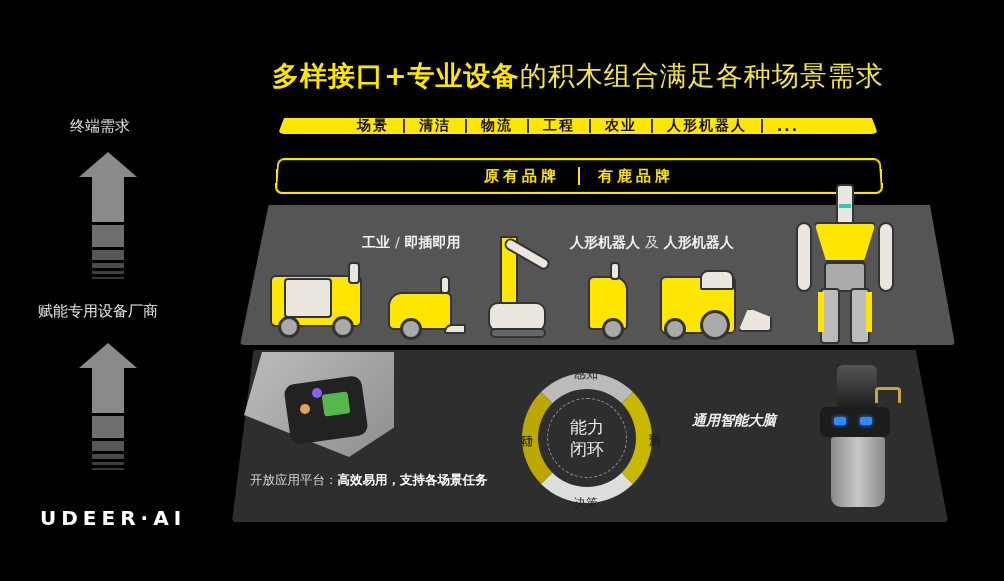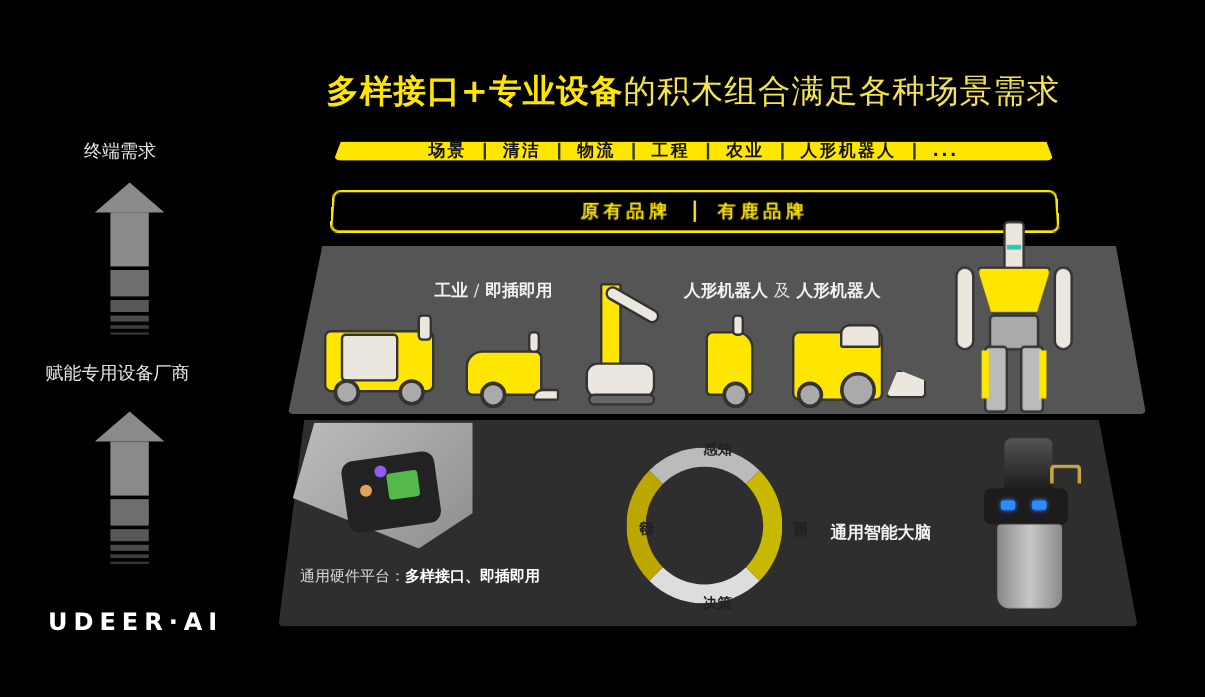--- a/index.html
+++ b/index.html
@@ -43,23 +43,23 @@
   .hw-green { position: absolute; left: 323px; top: 393px; width: 26px; height: 22px; background: #55b84a; border-radius: 3px; transform: rotate(-8deg); }
   .hw-dot1 { position: absolute; left: 312px; top: 388px; width: 10px; height: 10px; background: #8d5cf0; border-radius: 50%; }
   .hw-dot2 { position: absolute; left: 300px; top: 404px; width: 10px; height: 10px; background: #e2a25a; border-radius: 50%; }
 
   .platform-lines { position: absolute; left: 250px; top: 470px; font-size: 12.5px; line-height: 19px; color: #d8d8d8; white-space: nowrap; }
   .platform-lines b { color: #fff; }
 
   .cycle { position: absolute; left: 512px; top: 363px; width: 150px; height: 150px; }
   .cycle-ring { position: absolute; left: 10px; top: 10px; width: 130px; height: 130px; border-radius: 50%; border: 16px solid transparent; border-top-color: #bbb; border-right-color: #c9b800; border-bottom-color: #ddd; border-left-color: #bba700; }
   .cycle-inner { position: absolute; left: 35px; top: 35px; width: 80px; height: 80px; border-radius: 50%; border: 1px dashed #999; display: flex; flex-direction: column; align-items: center; justify-content: center; font-size: 17px; line-height: 22px; color: #eee; }
-  .cycle-lbl { position: absolute; font-size: 12px; font-weight: bold; margin-left: 12px; }
-
-  .brain-label { position: absolute; left: 692px; top: 435px; font-size: 14px; font-weight: bold; color: #f2f2f2; white-space: nowrap; }
+  .cycle-lbl { position: absolute; font-size: 12px; font-weight: normal; }
+
+  .brain-label { position: absolute; left: 692px; top: 412px; font-size: 14px; font-weight: bold; color: #f2f2f2; white-space: nowrap; font-style: italic; }
   .brain-device { position: absolute; left: 815px; top: 365px; width: 75px; height: 150px; }
   .brain-top { position: absolute; left: 22px; top: 0; width: 40px; height: 45px; background: linear-gradient(#555, #1a1a1a); border-radius: 6px 6px 2px 2px; }
   .brain-face { position: absolute; left: 5px; top: 42px; width: 70px; height: 30px; background: #1c1c1c; border-radius: 6px; }
   .brain-eye { position: absolute; top: 10px; width: 12px; height: 8px; background: #2d8bff; border-radius: 2px; box-shadow: 0 0 4px #2d8bff; }
   .brain-body { position: absolute; left: 16px; top: 72px; width: 54px; height: 70px; background: linear-gradient(90deg, #8a8a8a, #c8c8c8, #8a8a8a); border-radius: 3px 3px 10px 10px; }
   .brain-handle { position: absolute; left: 60px; top: 22px; width: 26px; height: 16px; border: 3px solid #c9a545; border-bottom: none; border-radius: 4px 4px 0 0; }
 </style>
 </head>
 <body>
 
@@ -180,26 +180,30 @@
 <div class="brain-layer"></div>
 
 <div class="hw-block"></div>
 <div class="hw-port"></div>
 <div class="hw-green"></div>
 <div class="hw-dot1"></div>
 <div class="hw-dot2"></div>
 
 <div class="platform-lines">
   <div>
-    <span>通用硬件平台：</span><b>多样接口、即插即用</b>
+    <span>开放应用平台：</span><b>高效易用，支持各场景任务</b>
   </div>
 </div>
 
 <div class="cycle">
   <div class="cycle-ring"></div>
+  <div class="cycle-inner">
+    <span>能力</span>
+    <span>闭环</span>
+  </div>
   <span class="cycle-lbl" style="left:62px; top:3px; color:#222;">感知</span>
   <span class="cycle-lbl" style="left:134px; top:62px; color:#222; writing-mode:vertical-rl;">预测</span>
   <span class="cycle-lbl" style="left:62px; top:132px; color:#222;">决策</span>
   <span class="cycle-lbl" style="left:6px; top:62px; color:#222; writing-mode:vertical-rl;">行动</span>
 </div>
 
 <div class="brain-label">通用智能大脑</div>
 
 <div class="brain-device">
   <div class="brain-top"></div>

